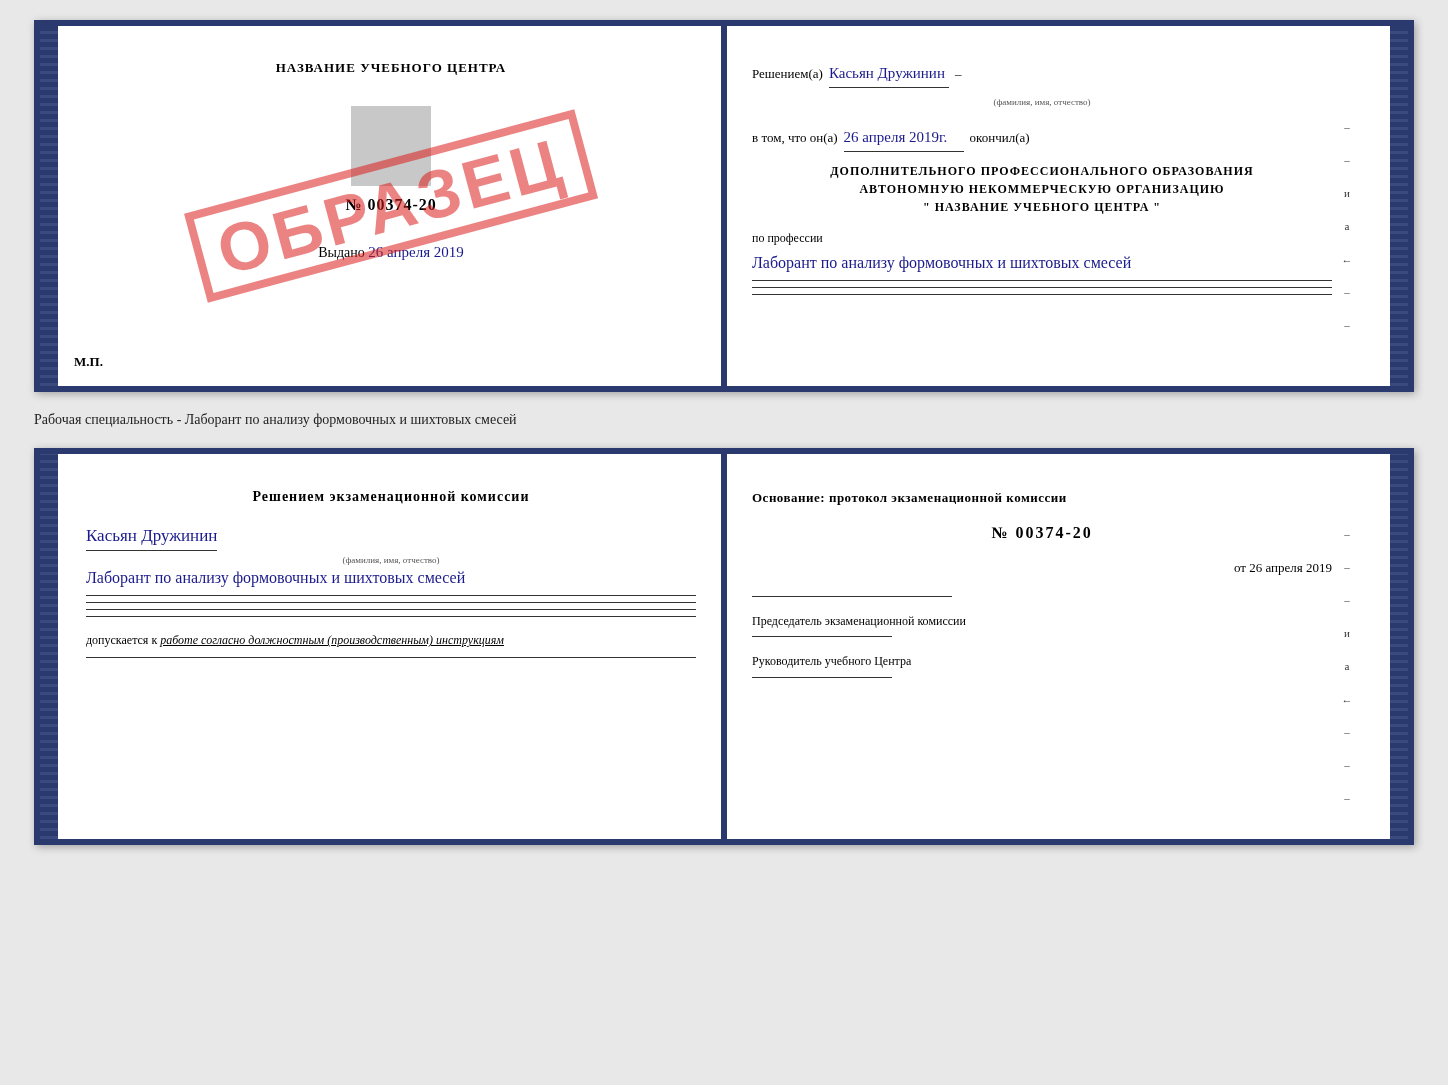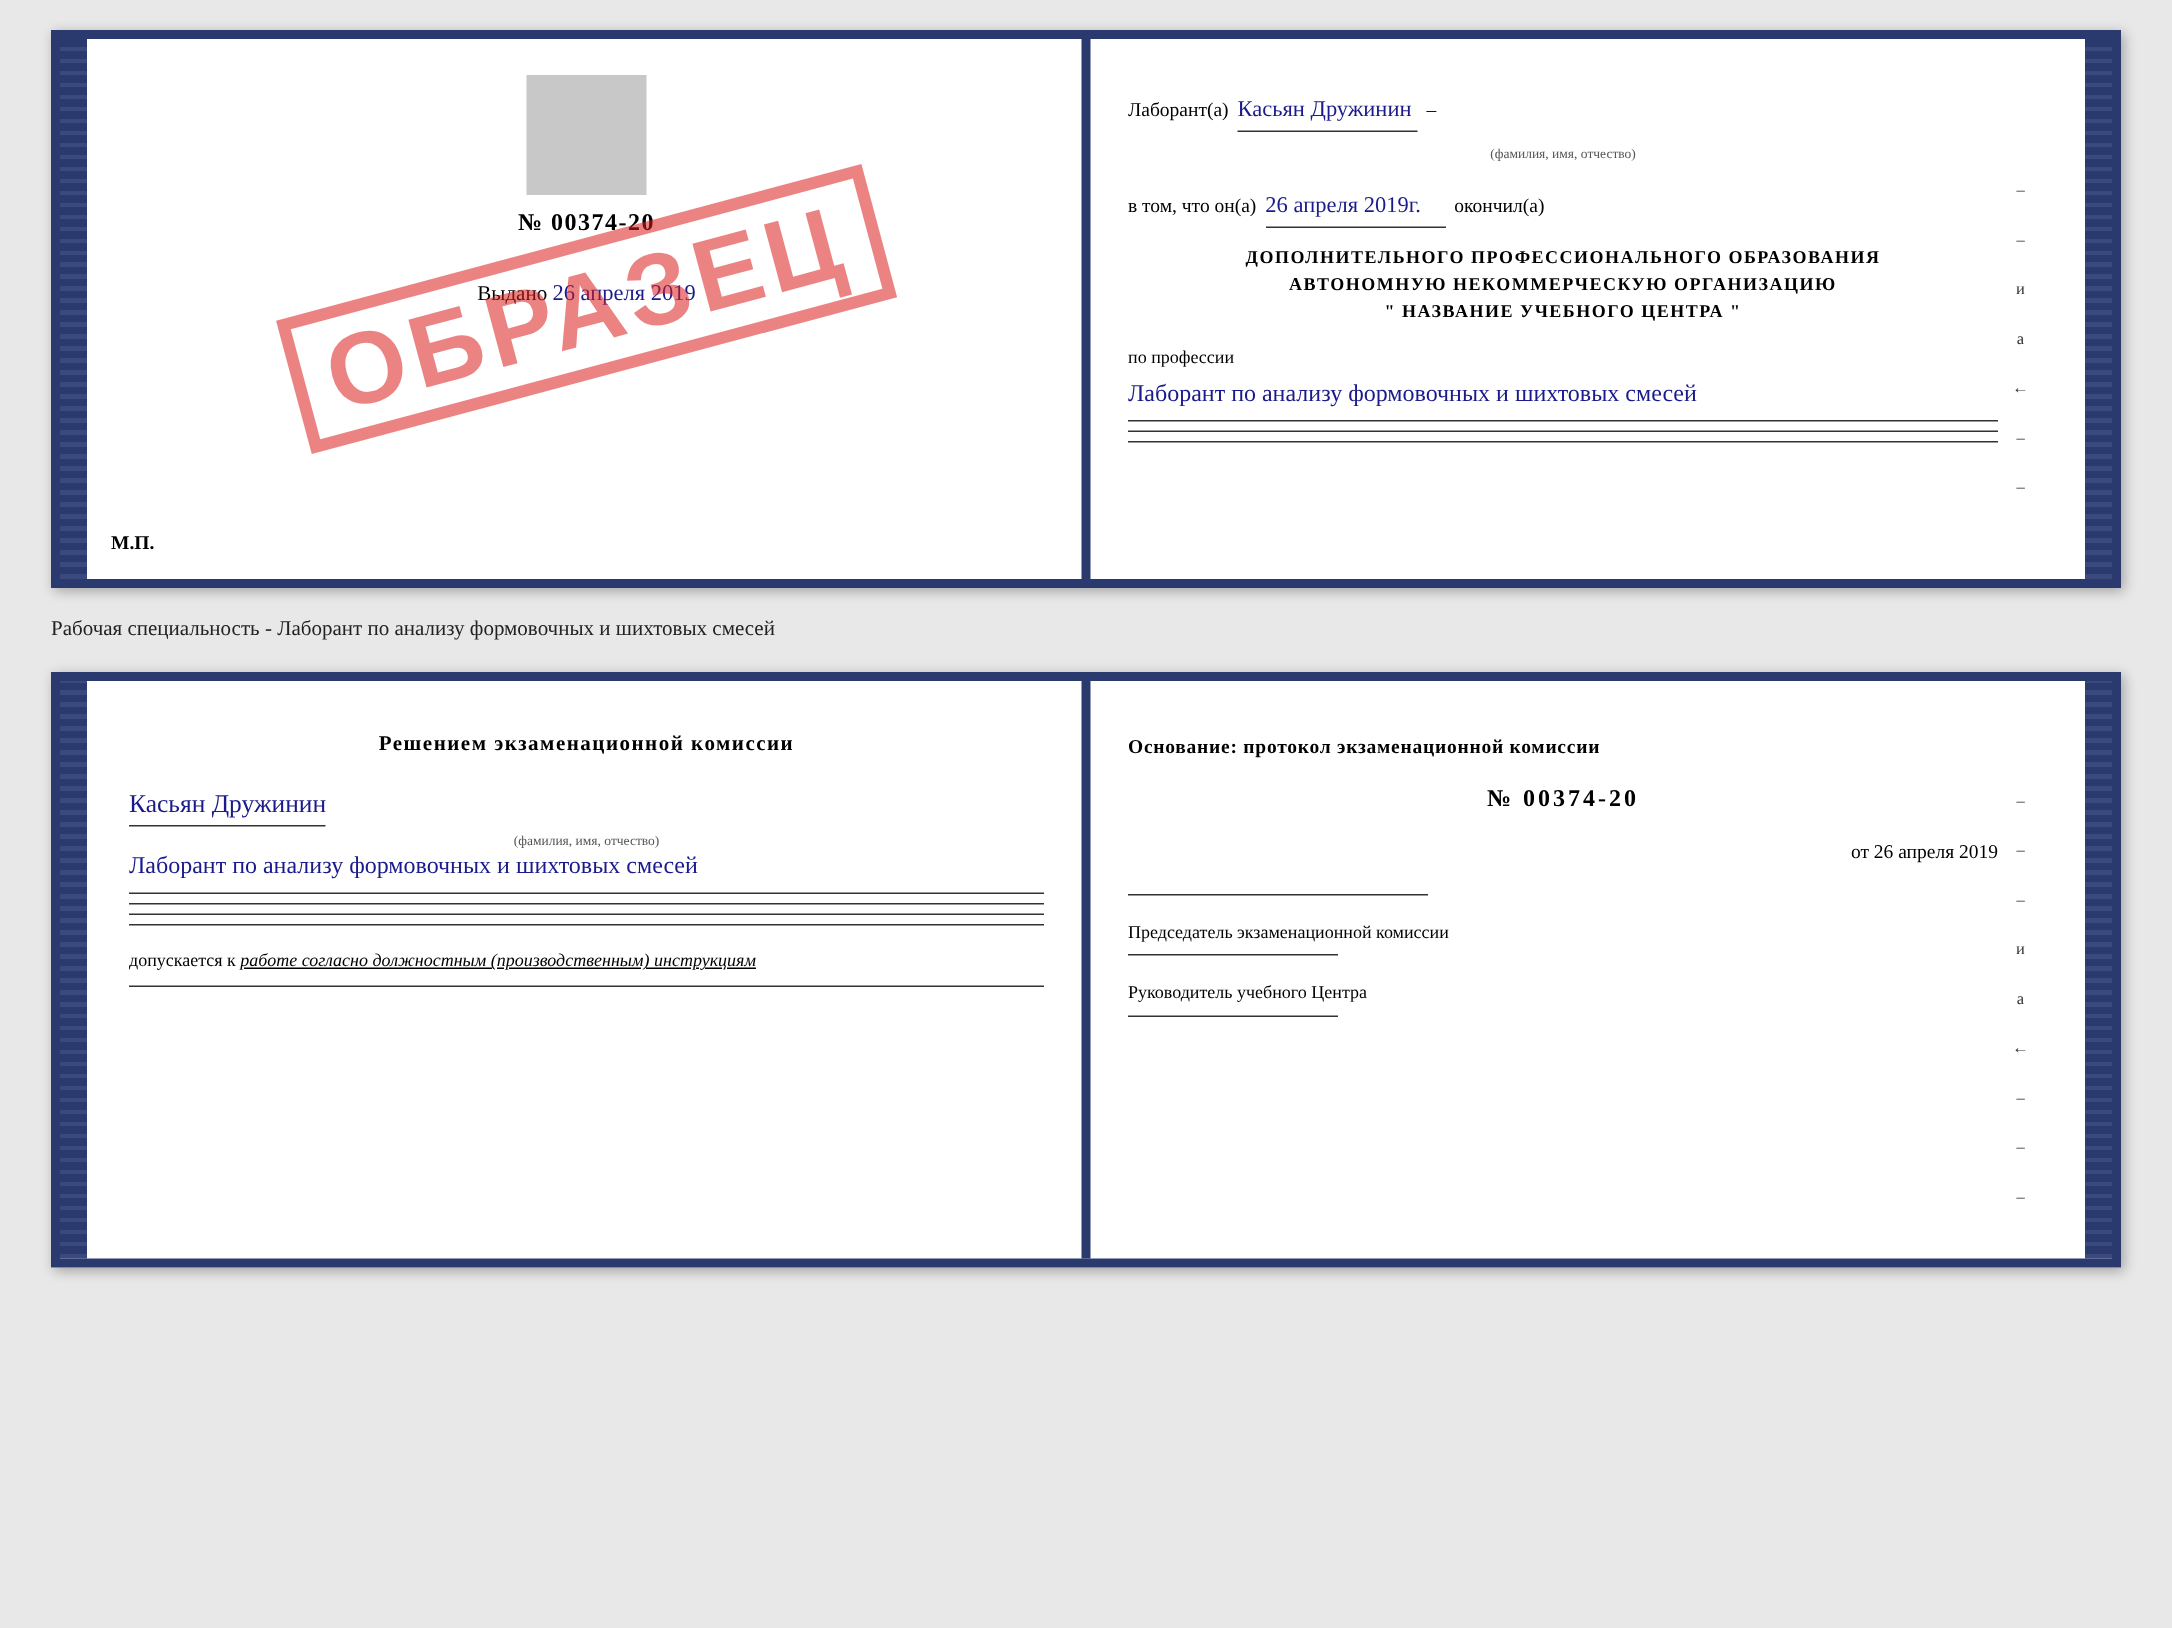--- a/index.html
+++ b/index.html
@@ -294,36 +294,37 @@
   </style>
 </head>
 <body>
 
 <div class="page-wrapper">
 
   <div class="document-book">
     <div class="spine-left"></div>
 
     <div class="doc-page doc-page-left cert-left">
+      <div class="cert-title">НАЗВАНИЕ УЧЕБНОГО ЦЕНТРА</div>
       <div class="photo-placeholder"></div>
       <div class="cert-number">№ 00374-20</div>
       <div class="cert-issued-label">
         <span>Выдано</span>
         <span class="handwritten">26 апреля 2019</span>
       </div>
       <div class="obrazec-stamp">ОБРАЗЕЦ</div>
       <div class="cert-mp">М.П.</div>
     </div>
 
     <div class="doc-page doc-right-side">
       <div class="right-content-area">
         <div class="cert-right-content">
 
           <div style="display:flex; align-items:baseline; gap:6px; margin-bottom:6px; margin-top:10px;">
-            <span>Лаборант(а)</span>
+            <span>Решением(а)</span>
             <span class="handwritten underline">Касьян Дружинин</span>
             <span>–</span>
           </div>
           <div class="small-label">(фамилия, имя, отчество)</div>
 
           <div style="display:flex; align-items:baseline; gap:6px; margin-top:14px; margin-bottom:4px;">
             <span>в том, что он(а)</span>
             <span class="handwritten underline">26 апреля 2019г.</span>
             <span>окончил(а)</span>
           </div>

